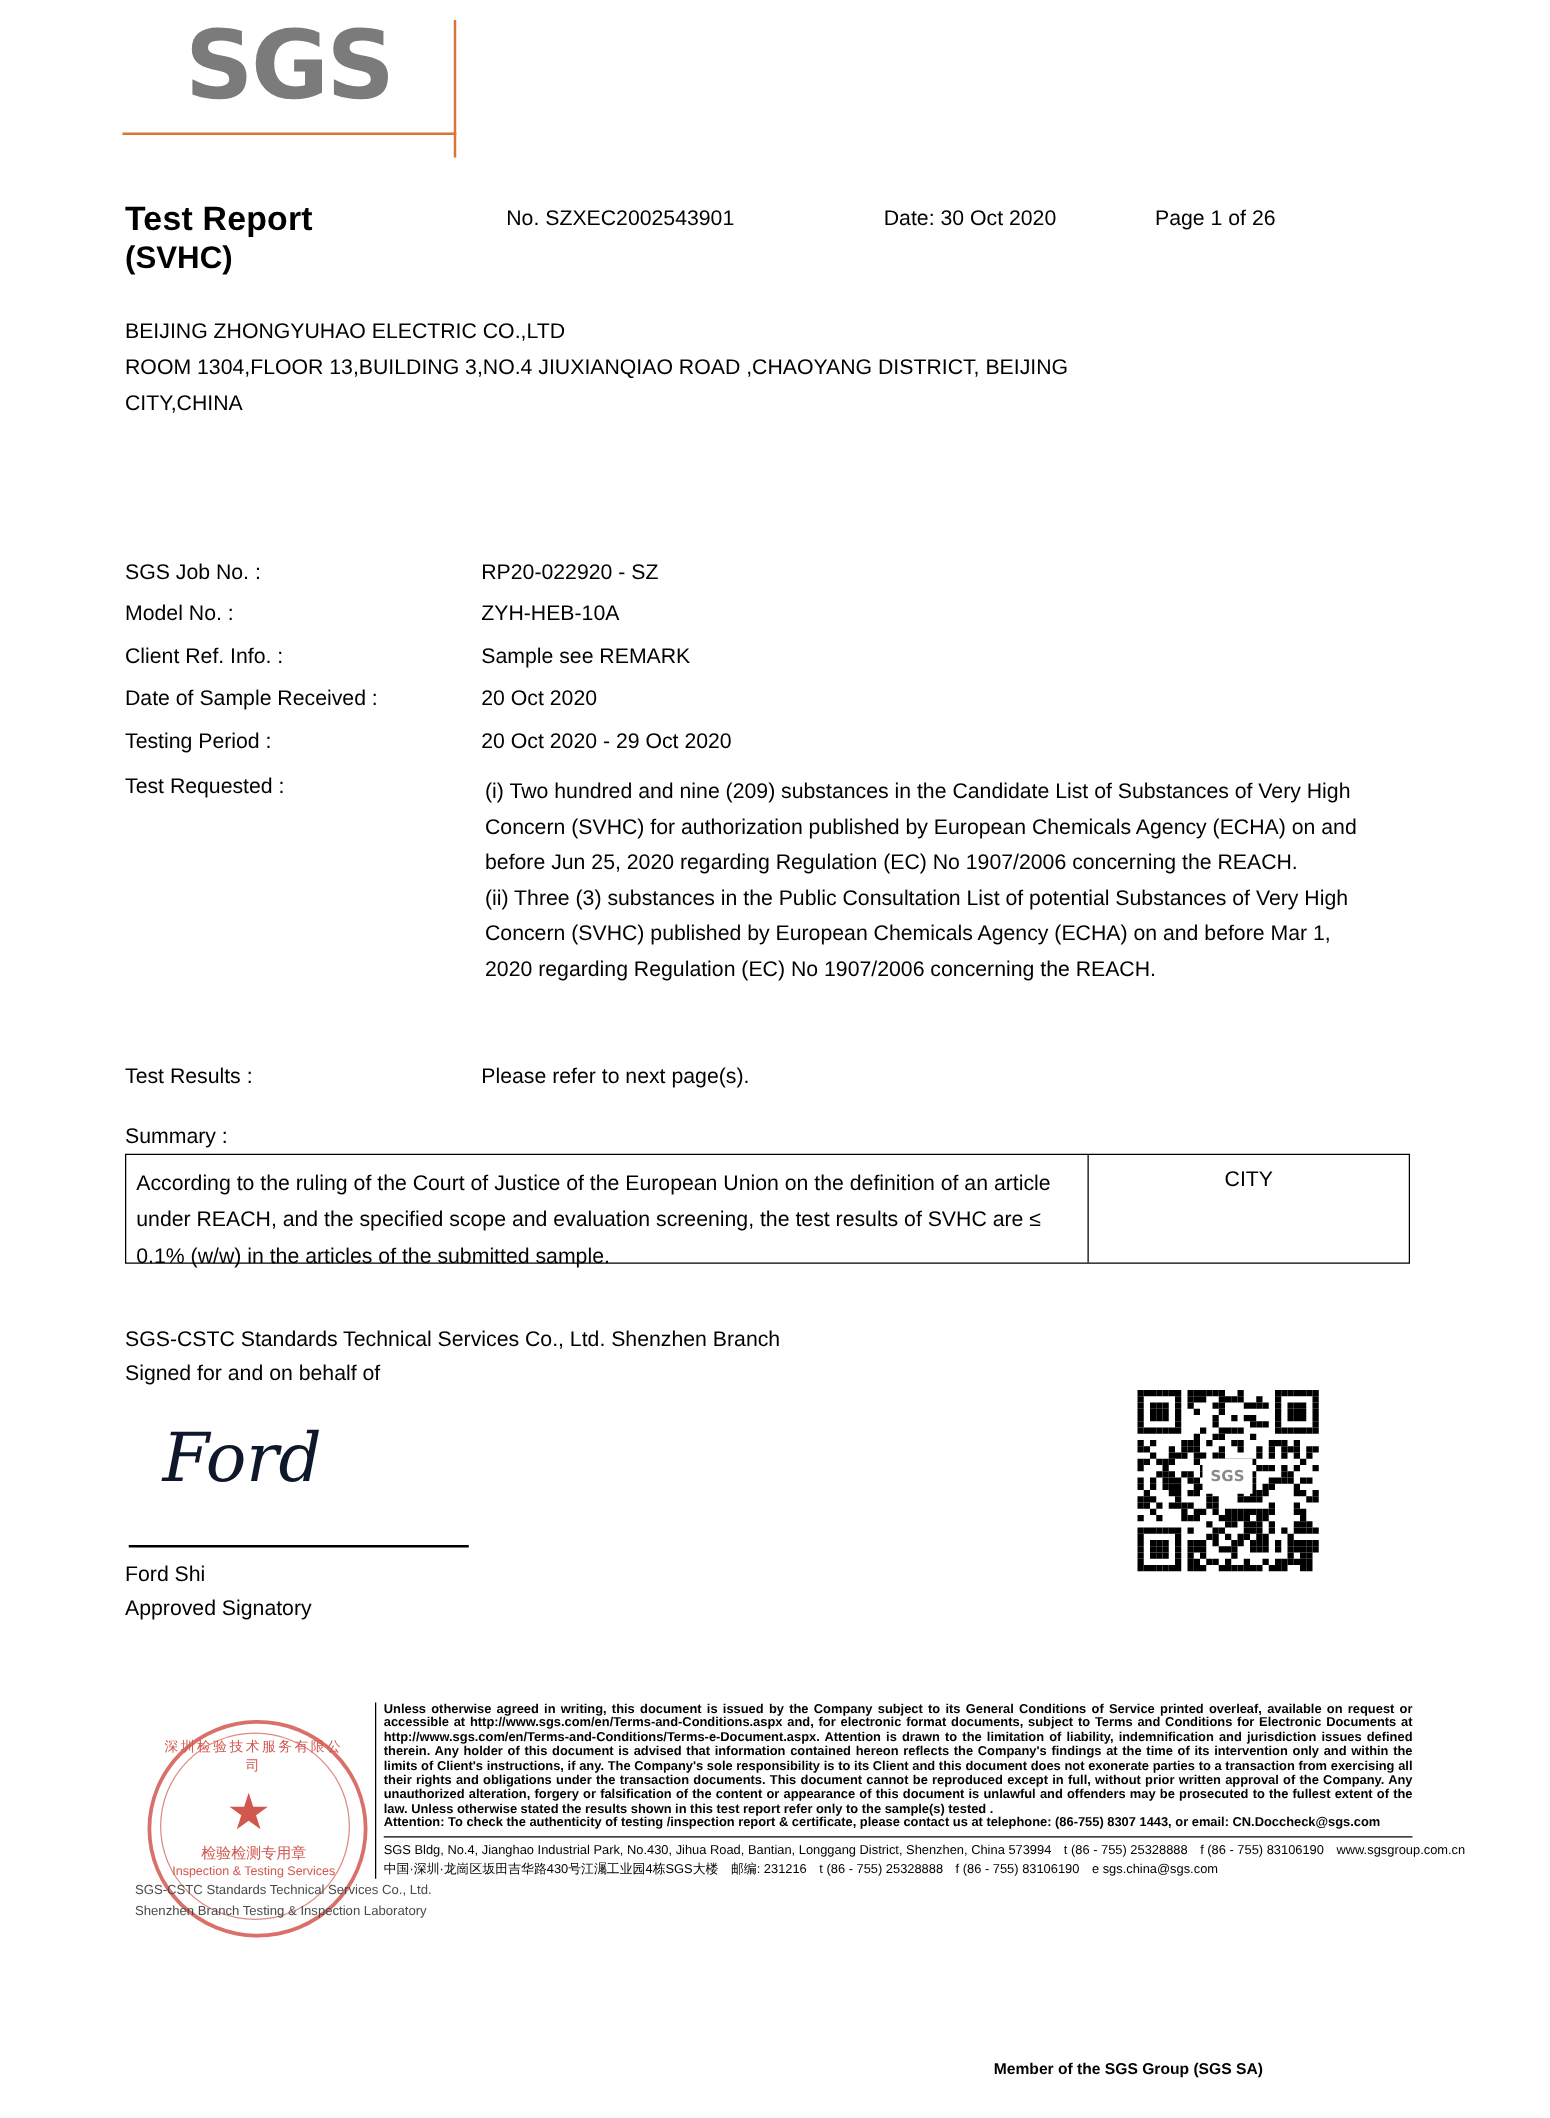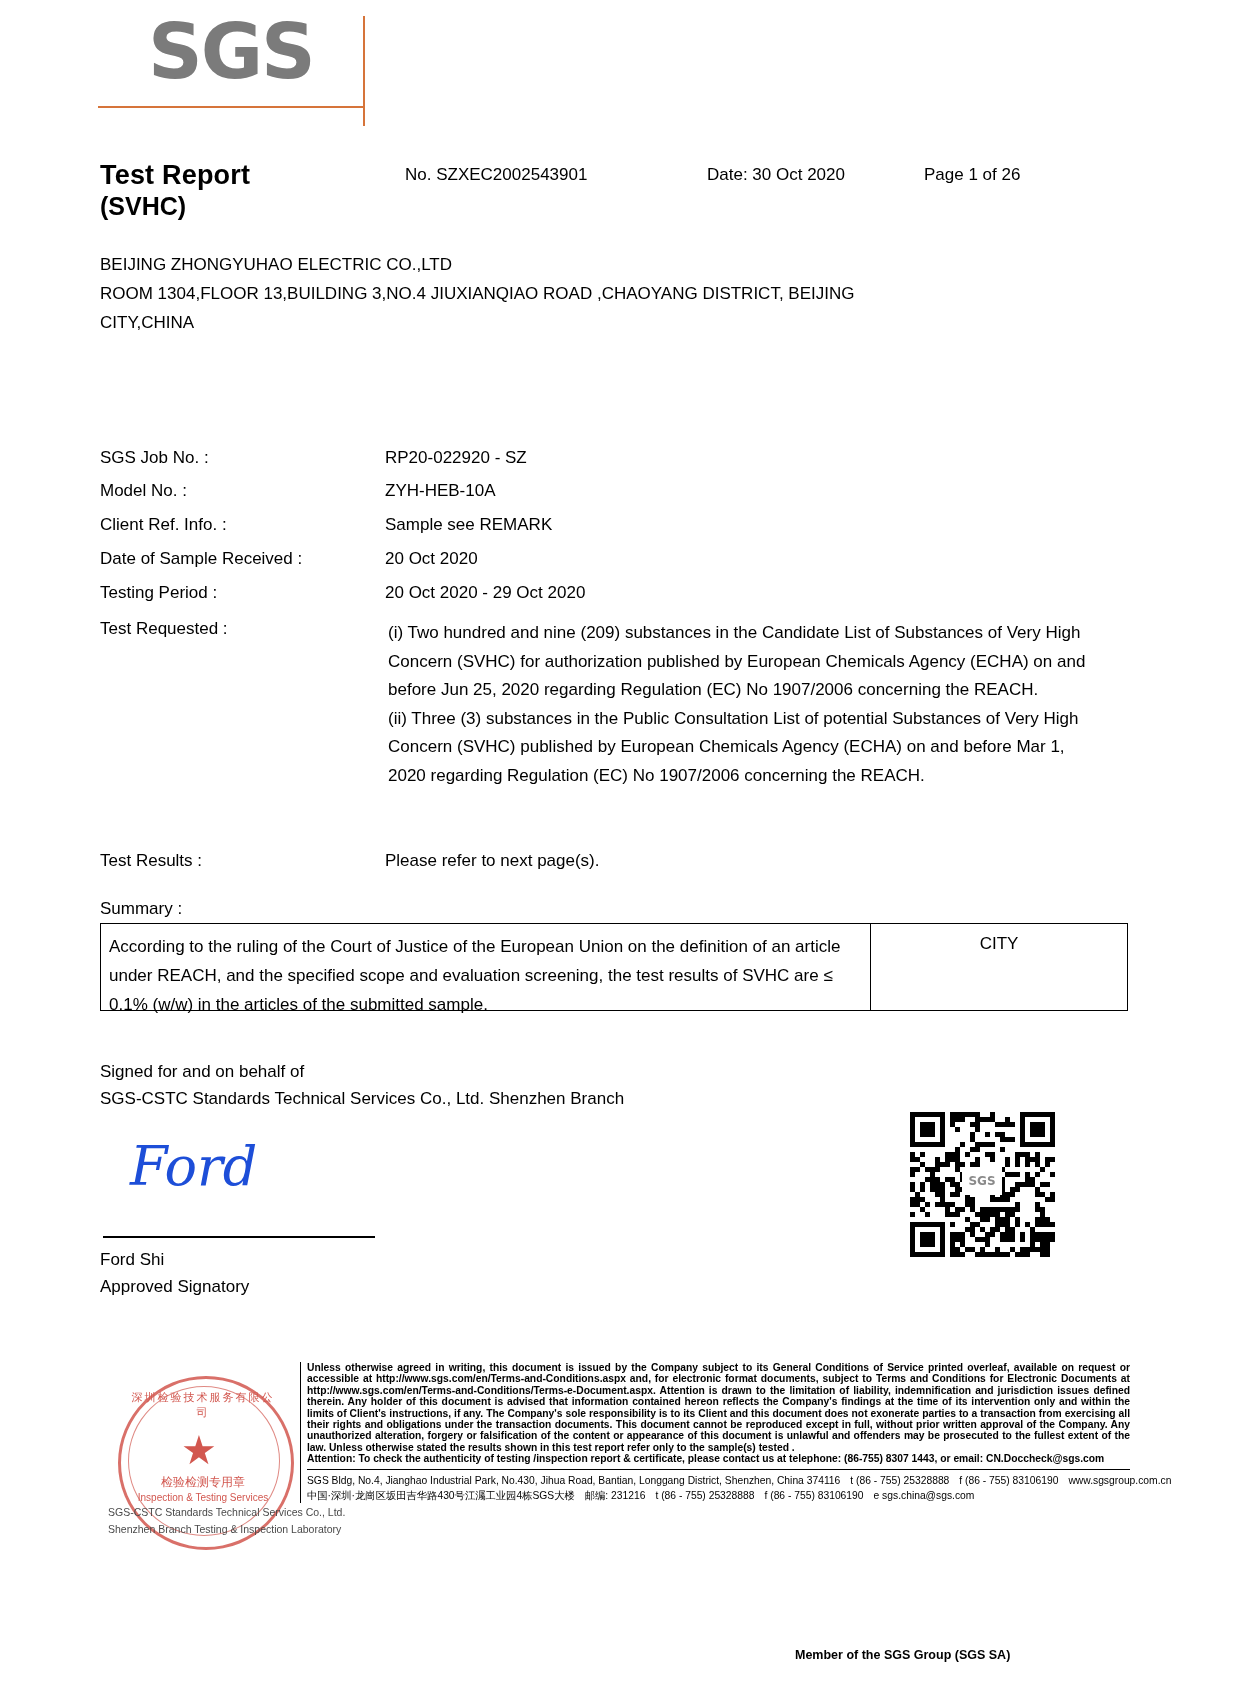--- a/index.html
+++ b/index.html
@@ -191,21 +191,21 @@
     font-size: 17px;
     line-height: 27px;
   }
   .sig-script {
     position: absolute;
     left: 130px;
     top: 1135px;
     font-family: "DejaVu Serif", serif;
     font-style: italic;
     font-size: 54px;
-    color: #1d4ed8;
+    color: #0f172a;
   }
   .sig-line {
     position: absolute;
     left: 103px;
     top: 1236px;
     width: 272px;
     height: 2px;
     background: #000;
   }
   .sig-name {
@@ -437,22 +437,22 @@
     </div>
   </div>
 
   <div class="summary-label">Summary :</div>
   <div class="summary-box">
     <div class="summary-text">According to the ruling of the Court of Justice of the European Union on the definition of an article under REACH, and the specified scope and evaluation screening, the test results of SVHC are ≤ 0.1% (w/w) in the articles of the submitted sample.</div>
     <div class="summary-result">CITY</div>
   </div>
 
   <div class="signed">
+    <div>SGS-CSTC Standards Technical Services Co., Ltd. Shenzhen Branch</div>
     <div>Signed for and on behalf of</div>
-    <div>SGS-CSTC Standards Technical Services Co., Ltd. Shenzhen Branch</div>
   </div>
   <div class="sig-script">Ford</div>
   <div class="sig-line"></div>
   <div class="sig-name">
     <div>Ford Shi</div>
     <div>Approved Signatory</div>
   </div>
 
   <div class="qr">
     <div class="qr-grid" id="qr-grid">
@@ -876,21 +876,21 @@
     <div class="stamp-ghost1">SGS-CSTC Standards Technical Services Co., Ltd.</div>
     <div class="stamp-ghost2">Shenzhen Branch Testing &amp; Inspection Laboratory</div>
   </div>
 
   <div class="footer">
     <div class="footer-box">
       <div class="legal">Unless otherwise agreed in writing, this document is issued by the Company subject to its General Conditions of Service printed overleaf, available on request or accessible at http://www.sgs.com/en/Terms-and-Conditions.aspx and, for electronic format documents, subject to Terms and Conditions for Electronic Documents at http://www.sgs.com/en/Terms-and-Conditions/Terms-e-Document.aspx. Attention is drawn to the limitation of liability, indemnification and jurisdiction issues defined therein. Any holder of this document is advised that information contained hereon reflects the Company's findings at the time of its intervention only and within the limits of Client's instructions, if any. The Company's sole responsibility is to its Client and this document does not exonerate parties to a transaction from exercising all their rights and obligations under the transaction documents. This document cannot be reproduced except in full, without prior written approval of the Company. Any unauthorized alteration, forgery or falsification of the content or appearance of this document is unlawful and offenders may be prosecuted to the fullest extent of the law. Unless otherwise stated the results shown in this test report refer only to the sample(s) tested .</div>
       <div class="legal att">Attention: To check the authenticity of testing /inspection report &amp; certificate, please contact us at telephone: (86-755) 8307 1443, or email: CN.Doccheck@sgs.com</div>
       <div class="addr-sep">
         <div class="addr-line">
-          <span>SGS Bldg, No.4, Jianghao Industrial Park, No.430, Jihua Road, Bantian, Longgang District, Shenzhen, China 374116</span><span class="sp"></span><span>t (86 - 755) 25328888</span><span class="sp"></span><span>f (86 - 755) 83106190</span><span class="sp"></span><span>www.sgsgroup.com.cn</span>
+          <span>SGS Bldg, No.4, Jianghao Industrial Park, No.430, Jihua Road, Bantian, Longgang District, Shenzhen, China 573994</span><span class="sp"></span><span>t (86 - 755) 25328888</span><span class="sp"></span><span>f (86 - 755) 83106190</span><span class="sp"></span><span>www.sgsgroup.com.cn</span>
         </div>
         <div class="addr-line">
           <span>中国·深圳·龙崗区坂田吉华路430号江灟工业园4栋SGS大楼</span><span class="sp"></span><span>邮编: 231216</span><span class="sp"></span><span>t (86 - 755) 25328888</span><span class="sp"></span><span>f (86 - 755) 83106190</span><span class="sp"></span><span>e sgs.china@sgs.com</span>
         </div>
       </div>
     </div>
   </div>
 
   <div class="member">Member of the SGS Group (SGS SA)</div>
 

